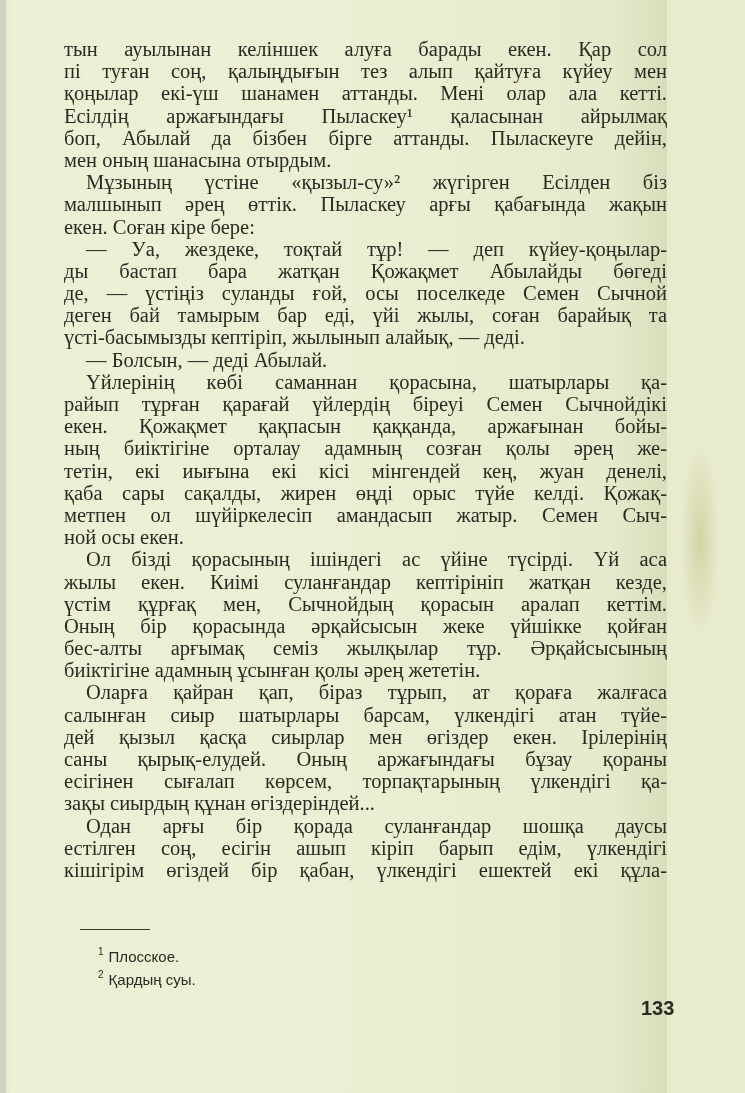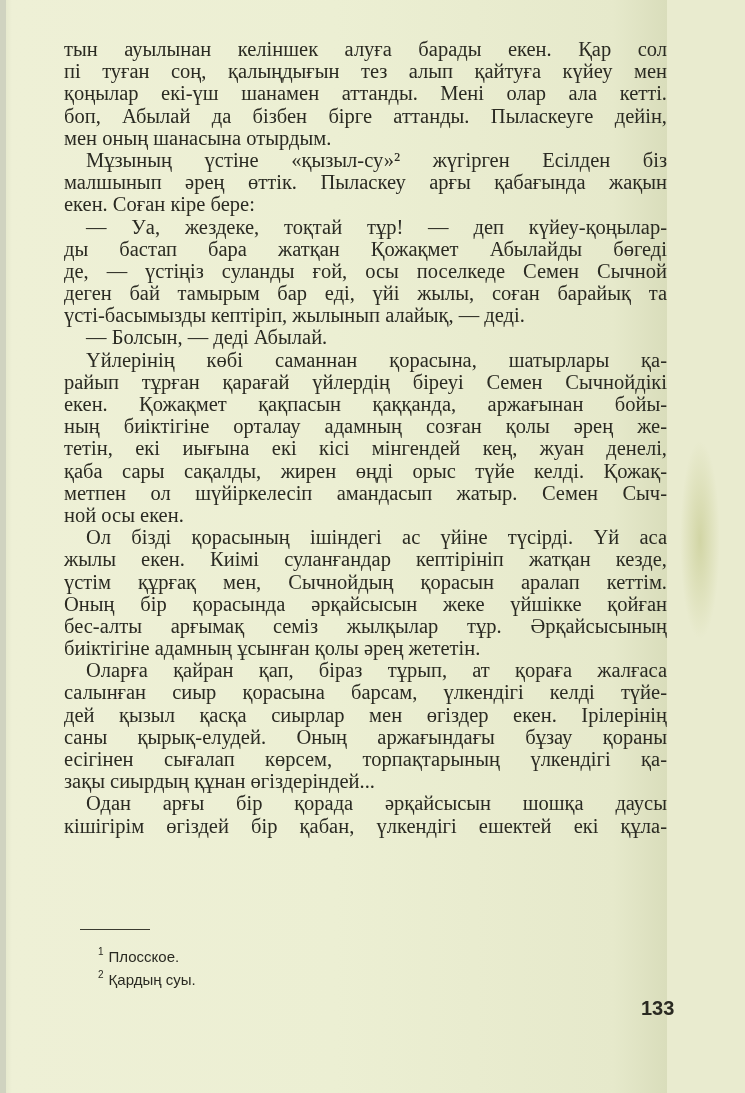--- a/index.html
+++ b/index.html
@@ -54,20 +54,21 @@
 <body>
 
 <div class="page">
   <div class="left-edge"></div>
   <div class="smudge"></div>
 
   <div class="text-block" id="body-text">
       <span class="line">тын ауылынан келіншек алуға барады екен. Қар сол</span>
       <span class="line">пі туған соң, қалыңдығын тез алып қайтуға күйеу мен</span>
       <span class="line">қоңылар екі-үш шанамен аттанды. Мені олар ала кетті.</span>
+      <span class="line">Есілдің аржағындағы Пыласкеу¹ қаласынан айрылмақ</span>
       <span class="line">боп, Абылай да бізбен бірге аттанды. Пыласкеуге дейін,</span>
       <span class="line last">мен оның шанасына отырдым.</span>
       <span class="line indent">Мұзының үстіне «қызыл-су»² жүгірген Есілден біз</span>
       <span class="line">малшынып әрең өттік. Пыласкеу арғы қабағында жақын</span>
       <span class="line last">екен. Соған кіре бере:</span>
       <span class="line indent">— Уа, жездеке, тоқтай тұр! — деп күйеу-қоңылар-</span>
       <span class="line">ды бастап бара жатқан Қожақмет Абылайды бөгеді</span>
       <span class="line">де, — үстіңіз суланды ғой, осы поселкеде Семен Сычной</span>
       <span class="line">деген бай тамырым бар еді, үйі жылы, соған барайық та</span>
       <span class="line last">үсті-басымызды кептіріп, жылынып алайық, — деді.</span>
@@ -80,26 +81,27 @@
       <span class="line">қаба сары сақалды, жирен өңді орыс түйе келді. Қожақ-</span>
       <span class="line">метпен ол шүйіркелесіп амандасып жатыр. Семен Сыч-</span>
       <span class="line last">ной осы екен.</span>
       <span class="line indent">Ол бізді қорасының ішіндегі ас үйіне түсірді. Үй аса</span>
       <span class="line">жылы екен. Киімі суланғандар кептірініп жатқан кезде,</span>
       <span class="line">үстім құрғақ мен, Сычнойдың қорасын аралап кеттім.</span>
       <span class="line">Оның бір қорасында әрқайсысын жеке үйшікке қойған</span>
       <span class="line">бес-алты арғымақ семіз жылқылар тұр. Әрқайсысының</span>
       <span class="line last">биіктігіне адамның ұсынған қолы әрең жететін.</span>
       <span class="line indent">Оларға қайран қап, біраз тұрып, ат қораға жалғаса</span>
-      <span class="line">салынған сиыр қорасына барсам, үлкендігі келді түйе-</span>
+      <span class="line">салынған сиыр шатырлары барсам, үлкендігі атан түйе-</span>
       <span class="line">дей қызыл қасқа сиырлар мен өгіздер екен. Ірілерінің</span>
       <span class="line">саны қырық-елудей. Оның аржағындағы бұзау қораны</span>
       <span class="line">есігінен сығалап көрсем, торпақтарының үлкендігі қа-</span>
       <span class="line last">зақы сиырдың құнан өгіздеріндей...</span>
-      <span class="line indent">Одан арғы бір қорада әрқайсысын шошқа даусы</span>
+      <span class="line indent">Одан арғы бір қорада суланғандар шошқа даусы</span>
+      <span class="line">естілген соң, есігін ашып кіріп барып едім, үлкендігі</span>
       <span class="line">кішігірім өгіздей бір қабан, үлкендігі ешектей екі құла-</span>
     </div>
 
   <div class="footnote-rule"></div>
 
   <div class="footnotes">
     <div>
       <sup>1</sup><span>Плосское.</span>
     </div>
     <div>

